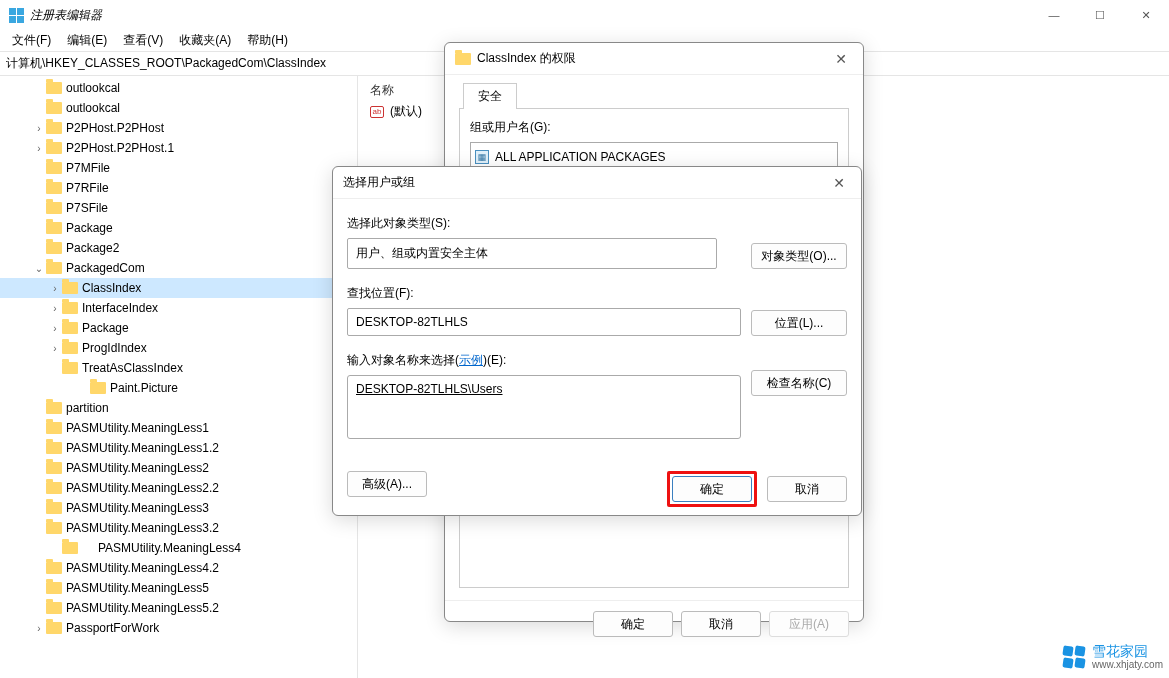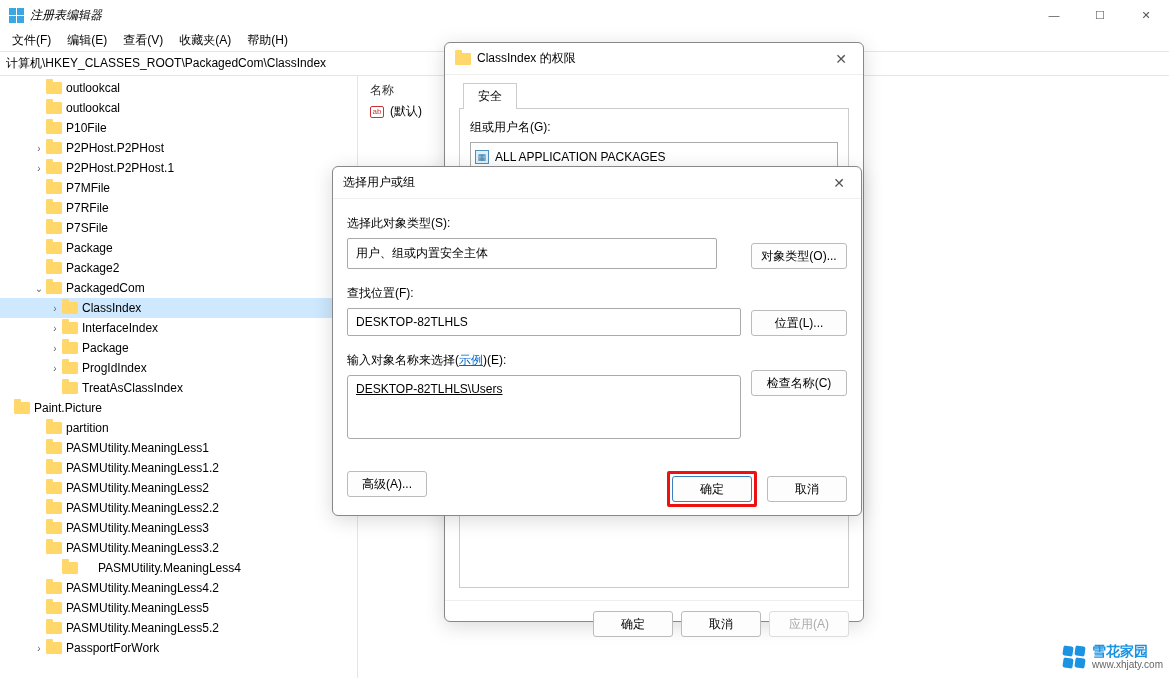--- a/index.html
+++ b/index.html
@@ -57,21 +57,21 @@
 .select-dialog .row .left { flex: 1; }
 .select-dialog .row .btn { min-width: 96px; }
 .textarea-box { border: 1px solid #aaa; border-radius: 3px; padding: 6px 8px; font-size: 12px; height: 64px; background: #fff; }
 .select-footer { padding: 8px 14px 14px; display: flex; justify-content: space-between; }
 .highlight-ok { border: 3px solid #e11; padding: 2px; border-radius: 2px; }
 
 .watermark { position: absolute; right: 6px; bottom: 8px; display: flex; align-items: center; gap: 6px; color: #1a93e3; font-size: 14px; }
 .watermark .logo { display: flex; flex-wrap: wrap; width: 24px; height: 24px; }
 .watermark .logo span { width: 10px; height: 10px; background: #1a93e3; margin: 1px; border-radius: 2px; transform: rotate(8deg); }
 .watermark .text { display: flex; flex-direction: column; line-height: 1.1; }
-.watermark .text .cn { font-weight: bold; }
+.watermark .text .cn { font-weight: normal; }
 .watermark .text .url { font-size: 10px; color: #666; }
 
 .folder-icon-perm { width: 16px; height: 12px; background: #ffd76a; border-radius: 1px; margin-right: 6px; position: relative; display:inline-block;}
 .folder-icon-perm::before { content: ""; position: absolute; top: -3px; left: 0; width: 7px; height: 3px; background: #ffd76a; border-radius: 1px 1px 0 0; }
 </style>
 </head>
 <body>
 
 <div class="titlebar">
   <div class="app-icon">
@@ -106,25 +106,20 @@
         <div class="expand"></div>
         <div class="folder"></div>
         <div class="label">outlookcal</div>
       </div>
       <div class="tree-item" style="padding-left: 32px;">
         <div class="expand"></div>
         <div class="folder"></div>
         <div class="label">outlookcal</div>
       </div>
       <div class="tree-item" style="padding-left: 32px;">
-        <div class="expand"></div>
-        <div class="folder"></div>
-        <div class="label">P10File</div>
-      </div>
-      <div class="tree-item" style="padding-left: 32px;">
         <div class="expand">›</div>
         <div class="folder"></div>
         <div class="label">P2PHost.P2PHost</div>
       </div>
       <div class="tree-item" style="padding-left: 32px;">
         <div class="expand">›</div>
         <div class="folder"></div>
         <div class="label">P2PHost.P2PHost.1</div>
       </div>
       <div class="tree-item" style="padding-left: 32px;">
@@ -175,21 +170,21 @@
       <div class="tree-item" style="padding-left: 48px;">
         <div class="expand">›</div>
         <div class="folder"></div>
         <div class="label">ProgIdIndex</div>
       </div>
       <div class="tree-item" style="padding-left: 48px;">
         <div class="expand"></div>
         <div class="folder"></div>
         <div class="label">TreatAsClassIndex</div>
       </div>
-      <div class="tree-item" style="">
+      <div class="tree-item" style="padding-left: 32px; margin-left: 44px;">
         <div class="expand"></div>
         <div class="folder"></div>
         <div class="label">Paint.Picture</div>
       </div>
       <div class="tree-item" style="padding-left: 32px;">
         <div class="expand"></div>
         <div class="folder"></div>
         <div class="label">partition</div>
       </div>
       <div class="tree-item" style="padding-left: 32px;">

